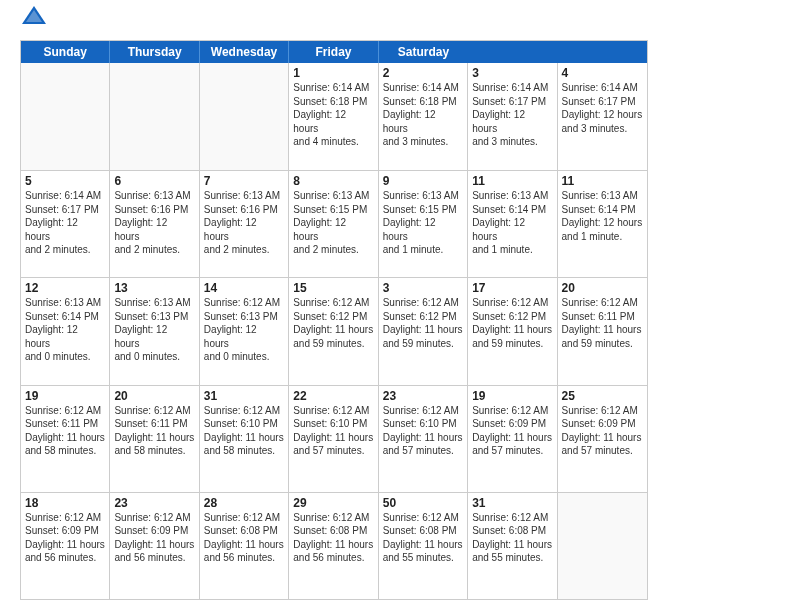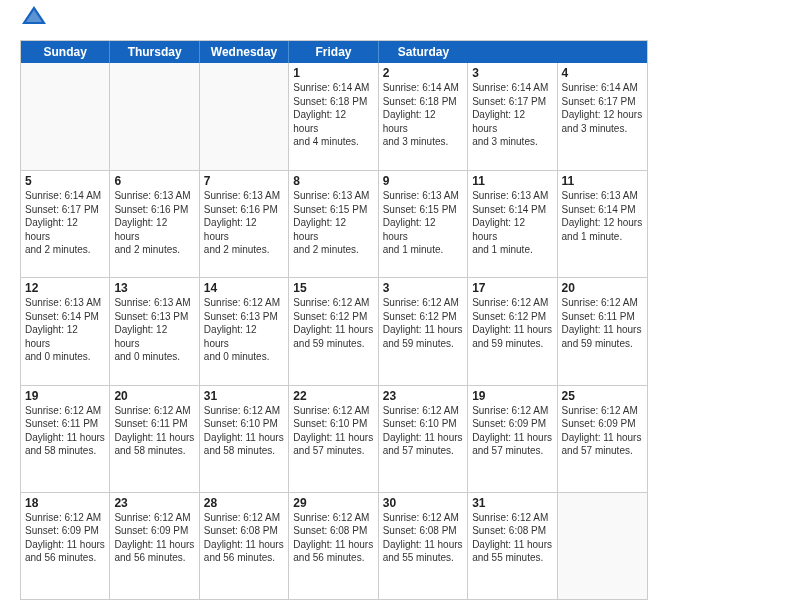--- a/index.html
+++ b/index.html
@@ -352,21 +352,21 @@
 and 56 minutes.</div>
           </div>
           <div class="cal-cell">
             <div class="day-number">29</div>
             <div class="cell-info" style="white-space: pre-line;">Sunrise: 6:12 AM
 Sunset: 6:08 PM
 Daylight: 11 hours
 and 56 minutes.</div>
           </div>
           <div class="cal-cell">
-            <div class="day-number">30</div>
+            <div class="day-number">50</div>
             <div class="cell-info" style="white-space: pre-line;">Sunrise: 6:12 AM
 Sunset: 6:08 PM
 Daylight: 11 hours
 and 55 minutes.</div>
           </div>
           <div class="cal-cell">
             <div class="day-number">31</div>
             <div class="cell-info" style="white-space: pre-line;">Sunrise: 6:12 AM
 Sunset: 6:08 PM
 Daylight: 11 hours

